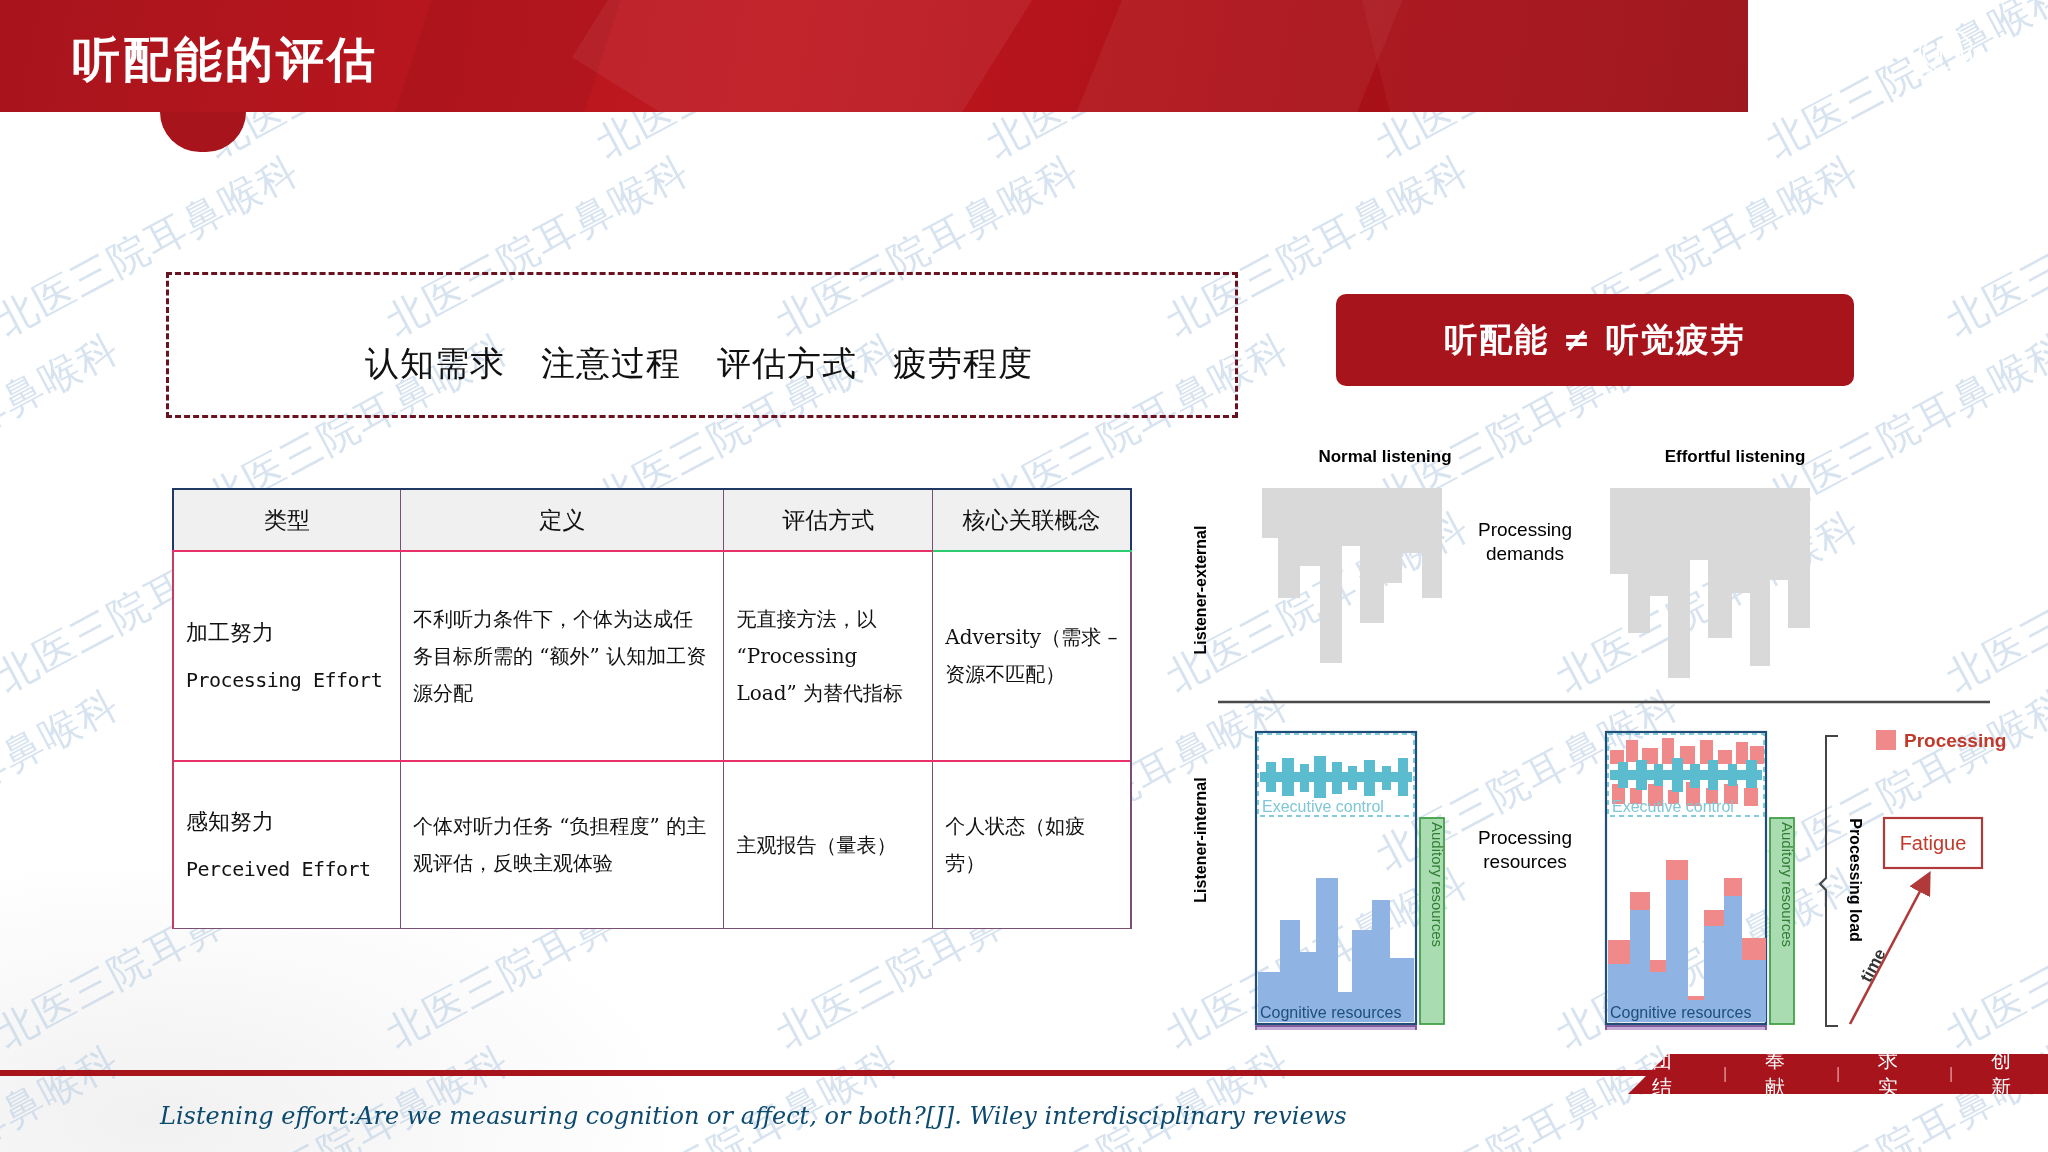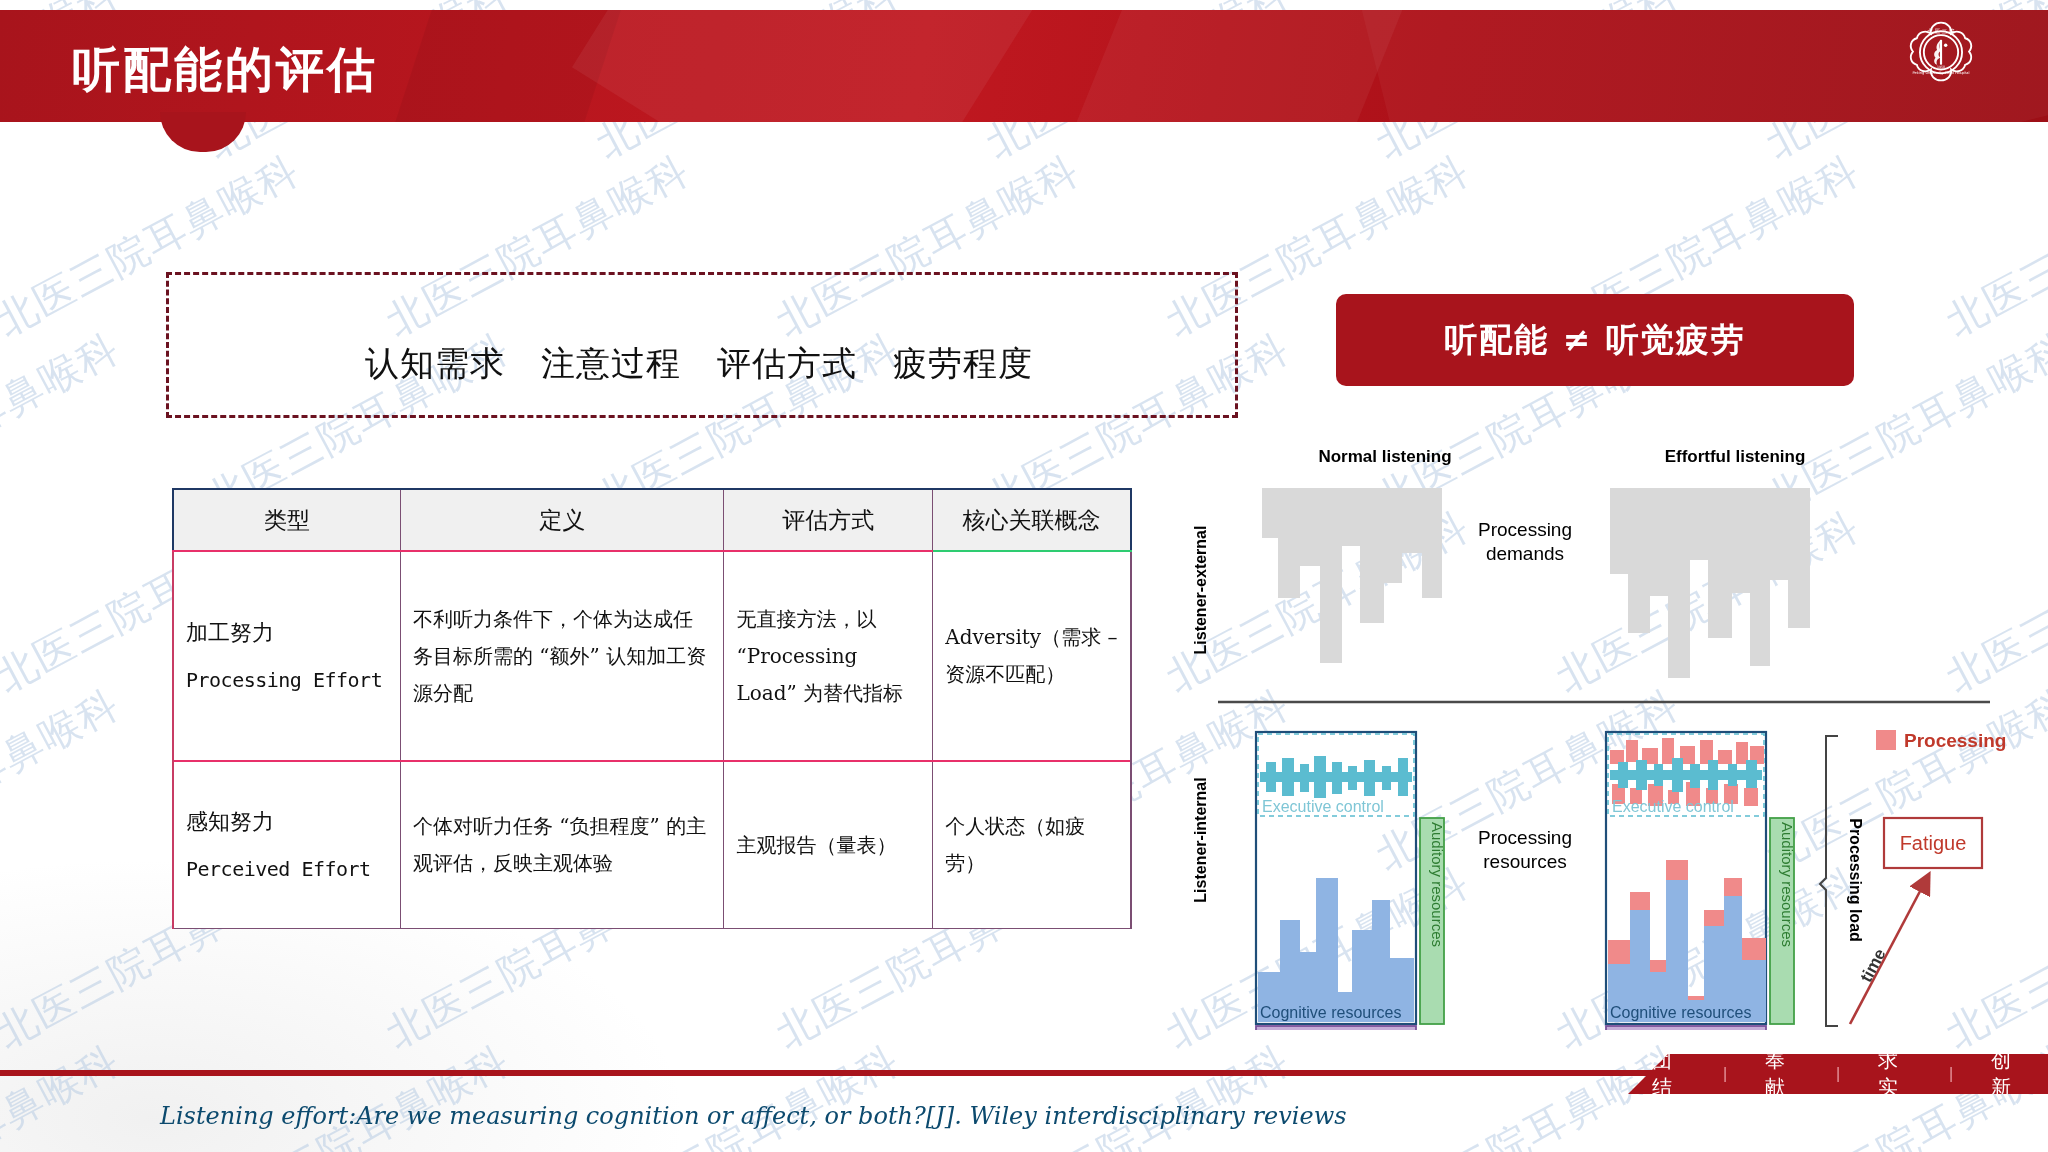--- a/index.html
+++ b/index.html
@@ -19,21 +19,21 @@
     font-family:"DejaVu Sans", sans-serif;
     font-size:40px;
     white-space:nowrap;
     transform:rotate(-28deg);
     font-weight:400;
     letter-spacing:2px;
   }
 
   
   .header{
-    position:absolute;left:0;top:10px;width:2048px;height:112px;
+    position:absolute;left:0;top:0;width:1748px;height:112px;
     background:linear-gradient(100deg,#a8141c 0%, #b8161e 25%, #c01820 45%, #ad1119 70%, #9d0f16 100%);
     overflow:hidden;z-index:10;
   }
   .hdr-shape{position:absolute;background:rgba(255,255,255,.06);}
   .hdr-s1{width:360px;height:360px;left:640px;top:-180px;transform:rotate(32deg);}
   .hdr-s2{width:260px;height:460px;left:1120px;top:-200px;transform:rotate(22deg);background:rgba(255,255,255,.05);}
   .hdr-s3{width:700px;height:300px;left:1380px;top:-120px;transform:rotate(-14deg);background:rgba(255,255,255,.04);}
   .hdr-s4{width:180px;height:420px;left:420px;top:-160px;transform:rotate(18deg);background:rgba(0,0,0,.05);}
   .hdr-title{
     position:absolute;left:72px;top:28px;

